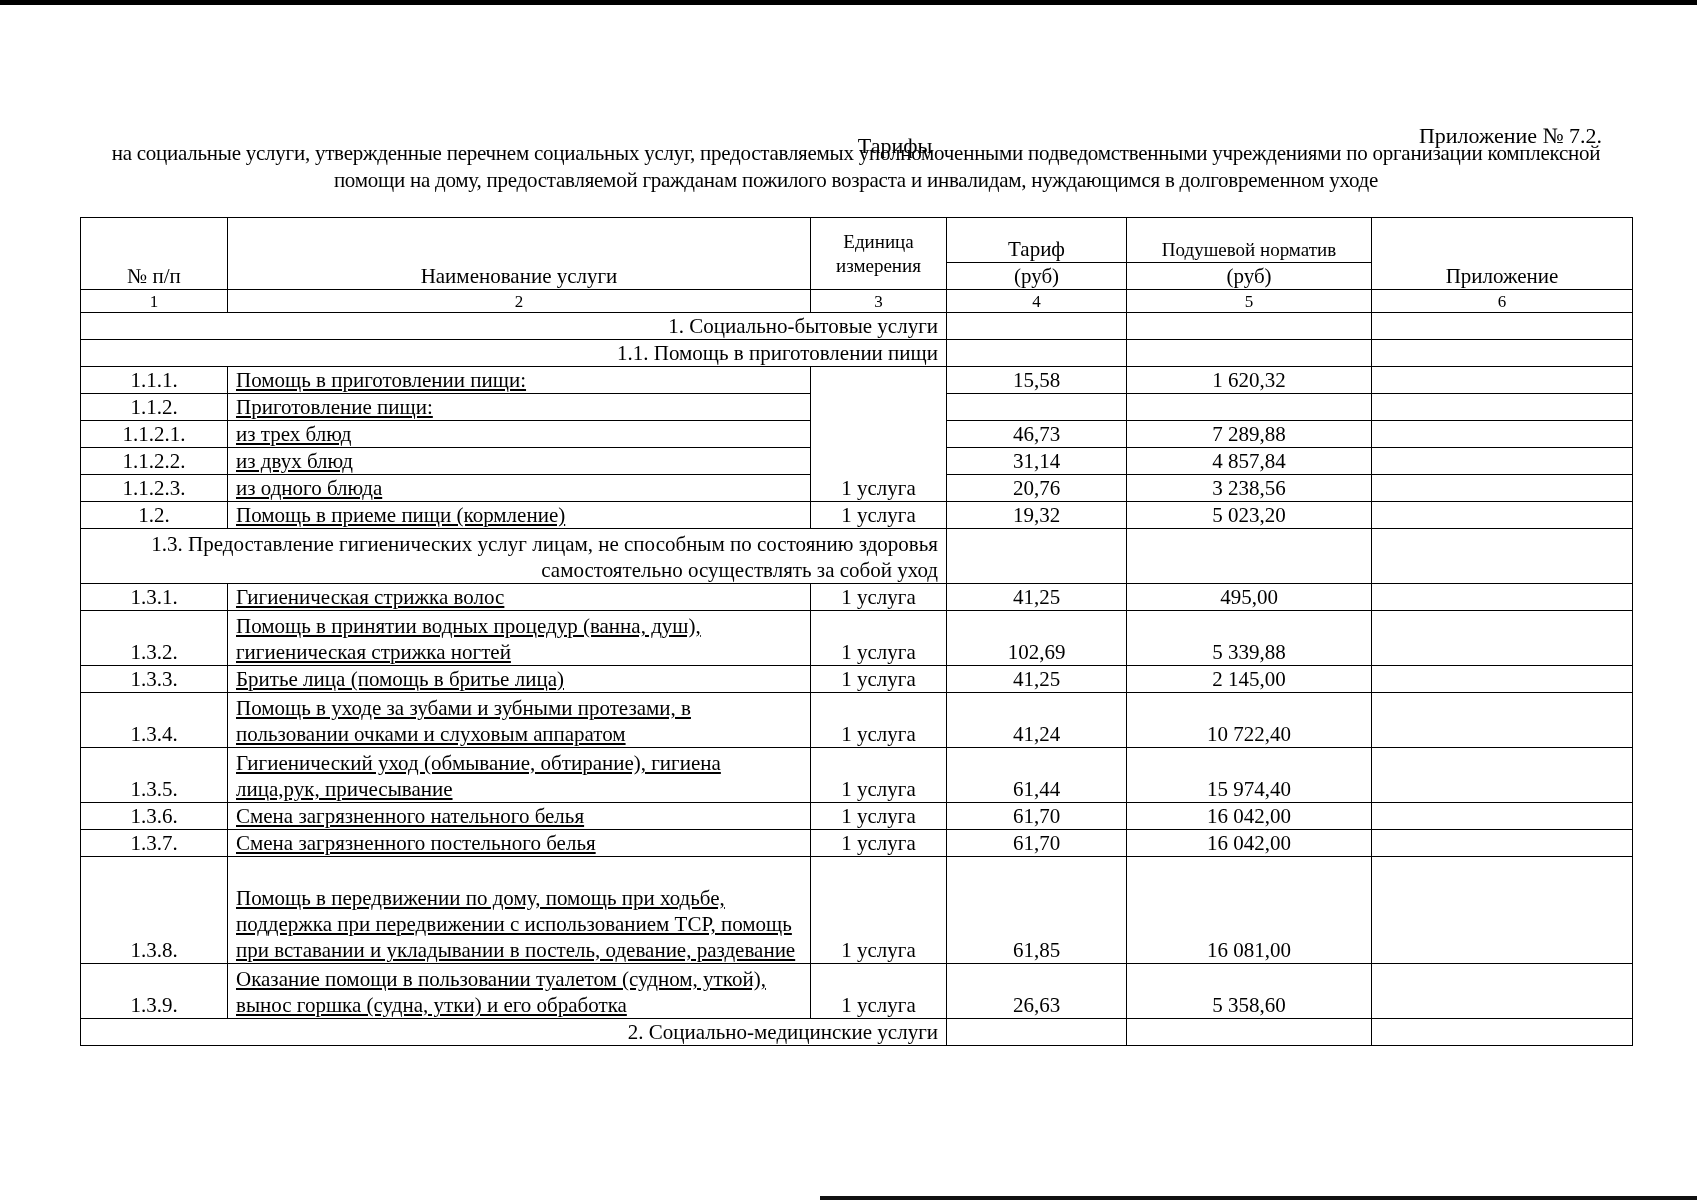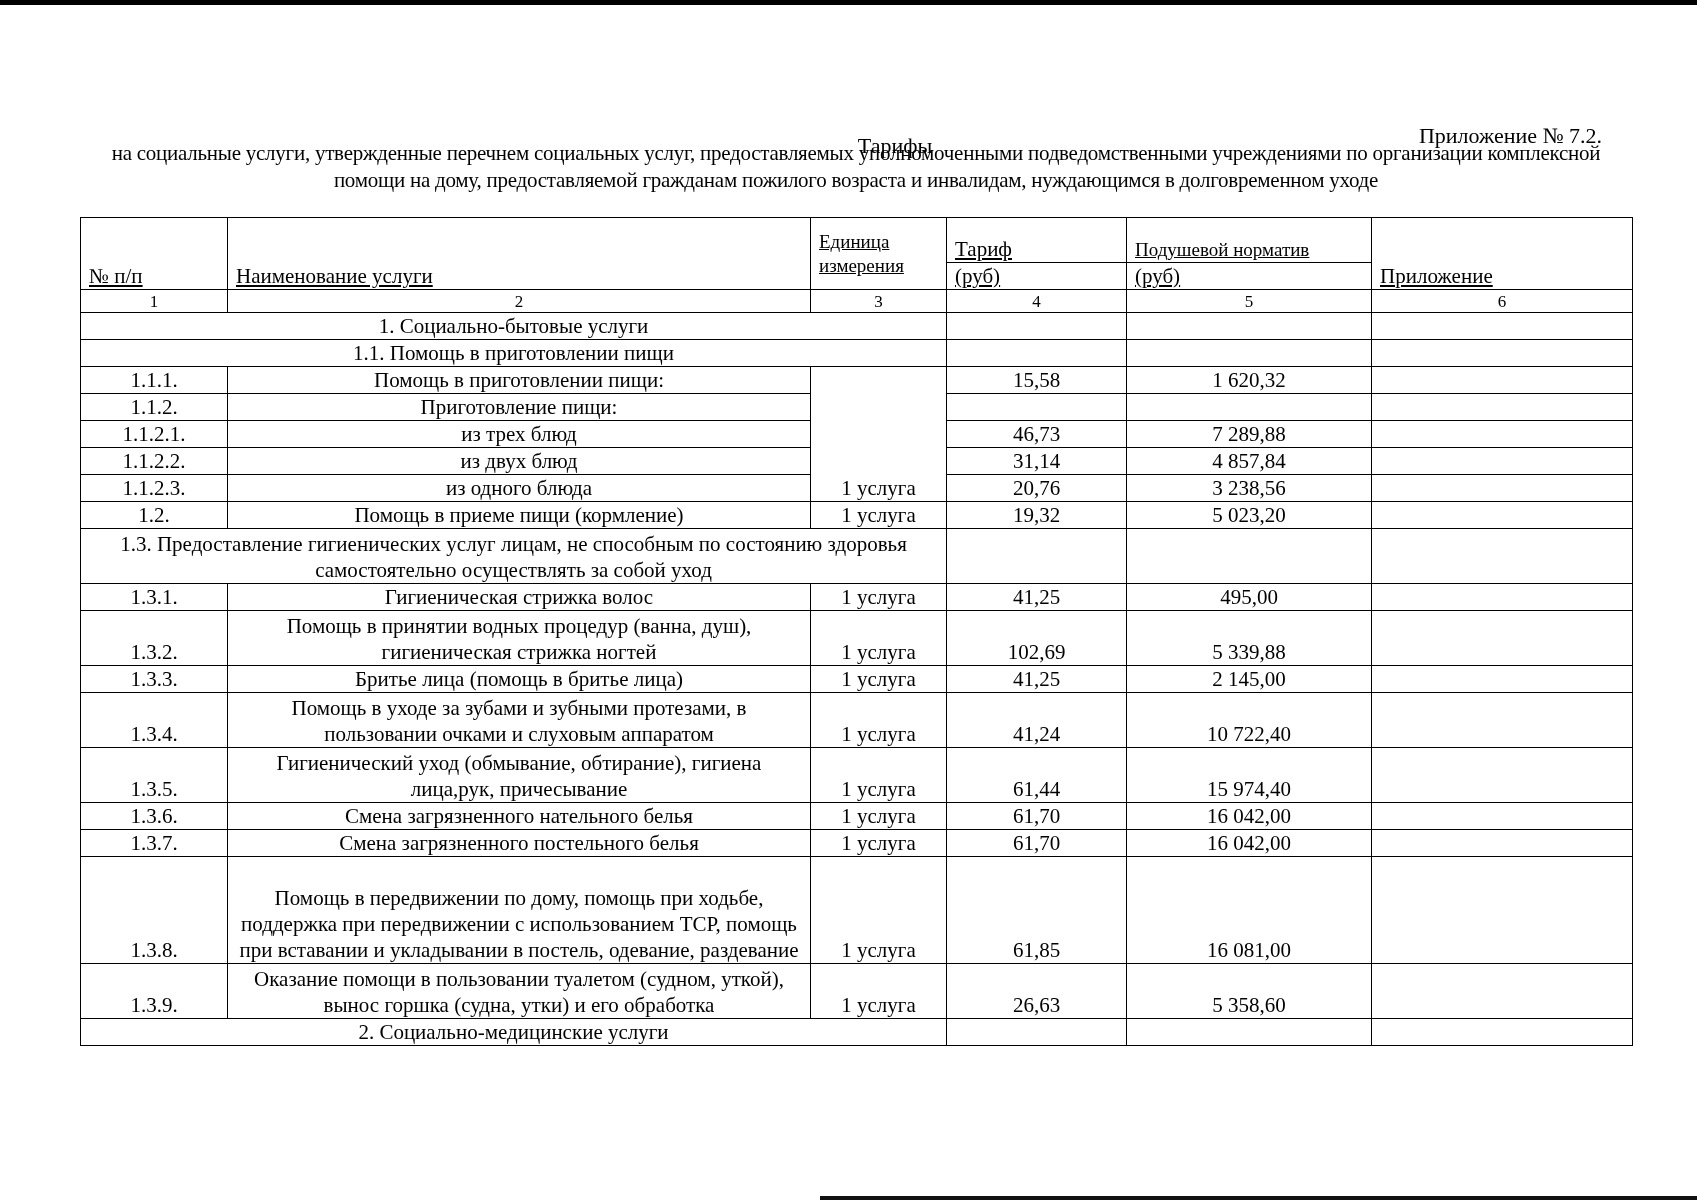--- a/index.html
+++ b/index.html
@@ -16,28 +16,28 @@
 
   table.tarif {
     position: absolute; left: 80px; top: 217px;
     border-collapse: collapse; table-layout: fixed;
     font-size: 21px; line-height: 26px;
   }
   table.tarif td, table.tarif th {
     border: 1.5px solid #000; padding: 0 8px; font-weight: normal;
     vertical-align: bottom; overflow: hidden;
   }
-  th.hdr { vertical-align: top; text-align: left; text-decoration: underline; }
+  th.hdr { vertical-align: top; text-align: center; }
   th.hdr-small { font-size: 19px; line-height: 24px; }
   tr.numrow td { text-align: center; font-size: 17px; line-height: 20px; padding: 0; height: 22px; }
   td.c { text-align: center; margin-top: 32px; }
   td.num { text-align: center; }
-  td.lbl { text-align: center; }
-  td.section { font-weight: bold; text-align: center; padding-left: 5px; }
-  td.subsection { text-align: center; padding-left: 5px; margin-left: 36px; }
+  td.lbl { text-align: left; text-decoration: underline; }
+  td.section { font-weight: bold; text-align: right; padding-left: 5px; }
+  td.subsection { text-align: right; padding-left: 5px; margin-left: 36px; }
   td.unit-merged { vertical-align: middle; text-align: center; }
   tr.r1 td { height: 26px; }
   tr.r2 td { height: 54px; }
   tr.r4 td { height: 106px; }
 </style>
 </head>
 <body>
 
 <div class="scan-top"></div>
 

